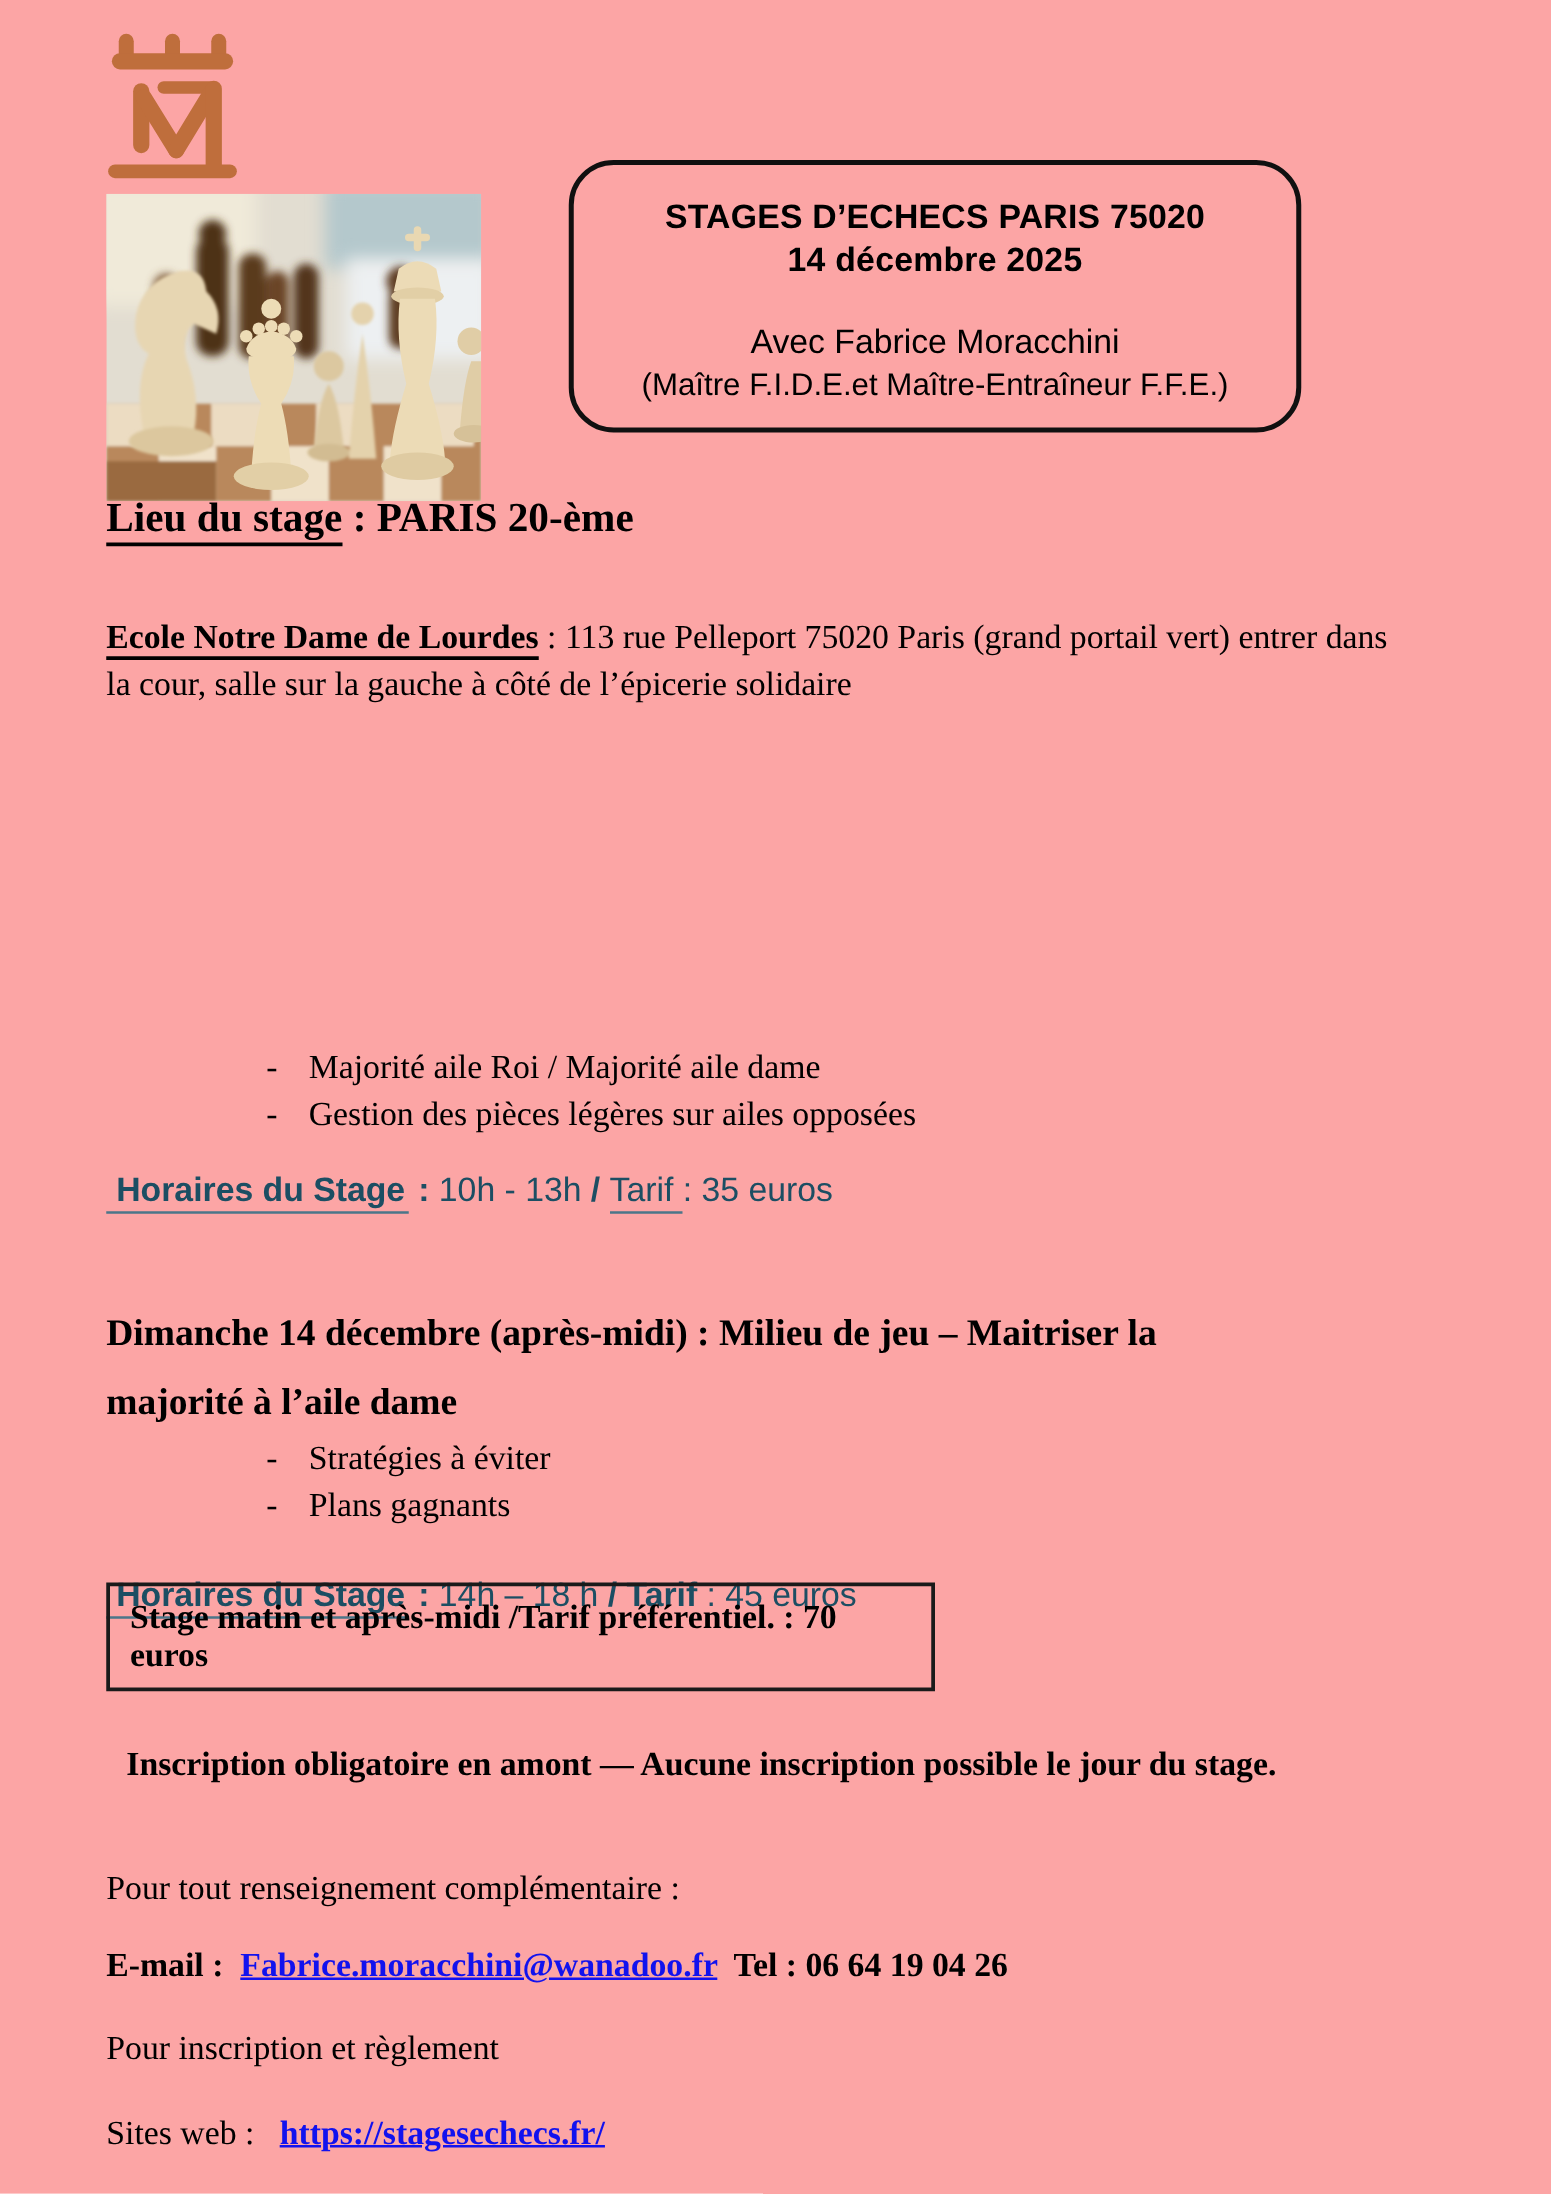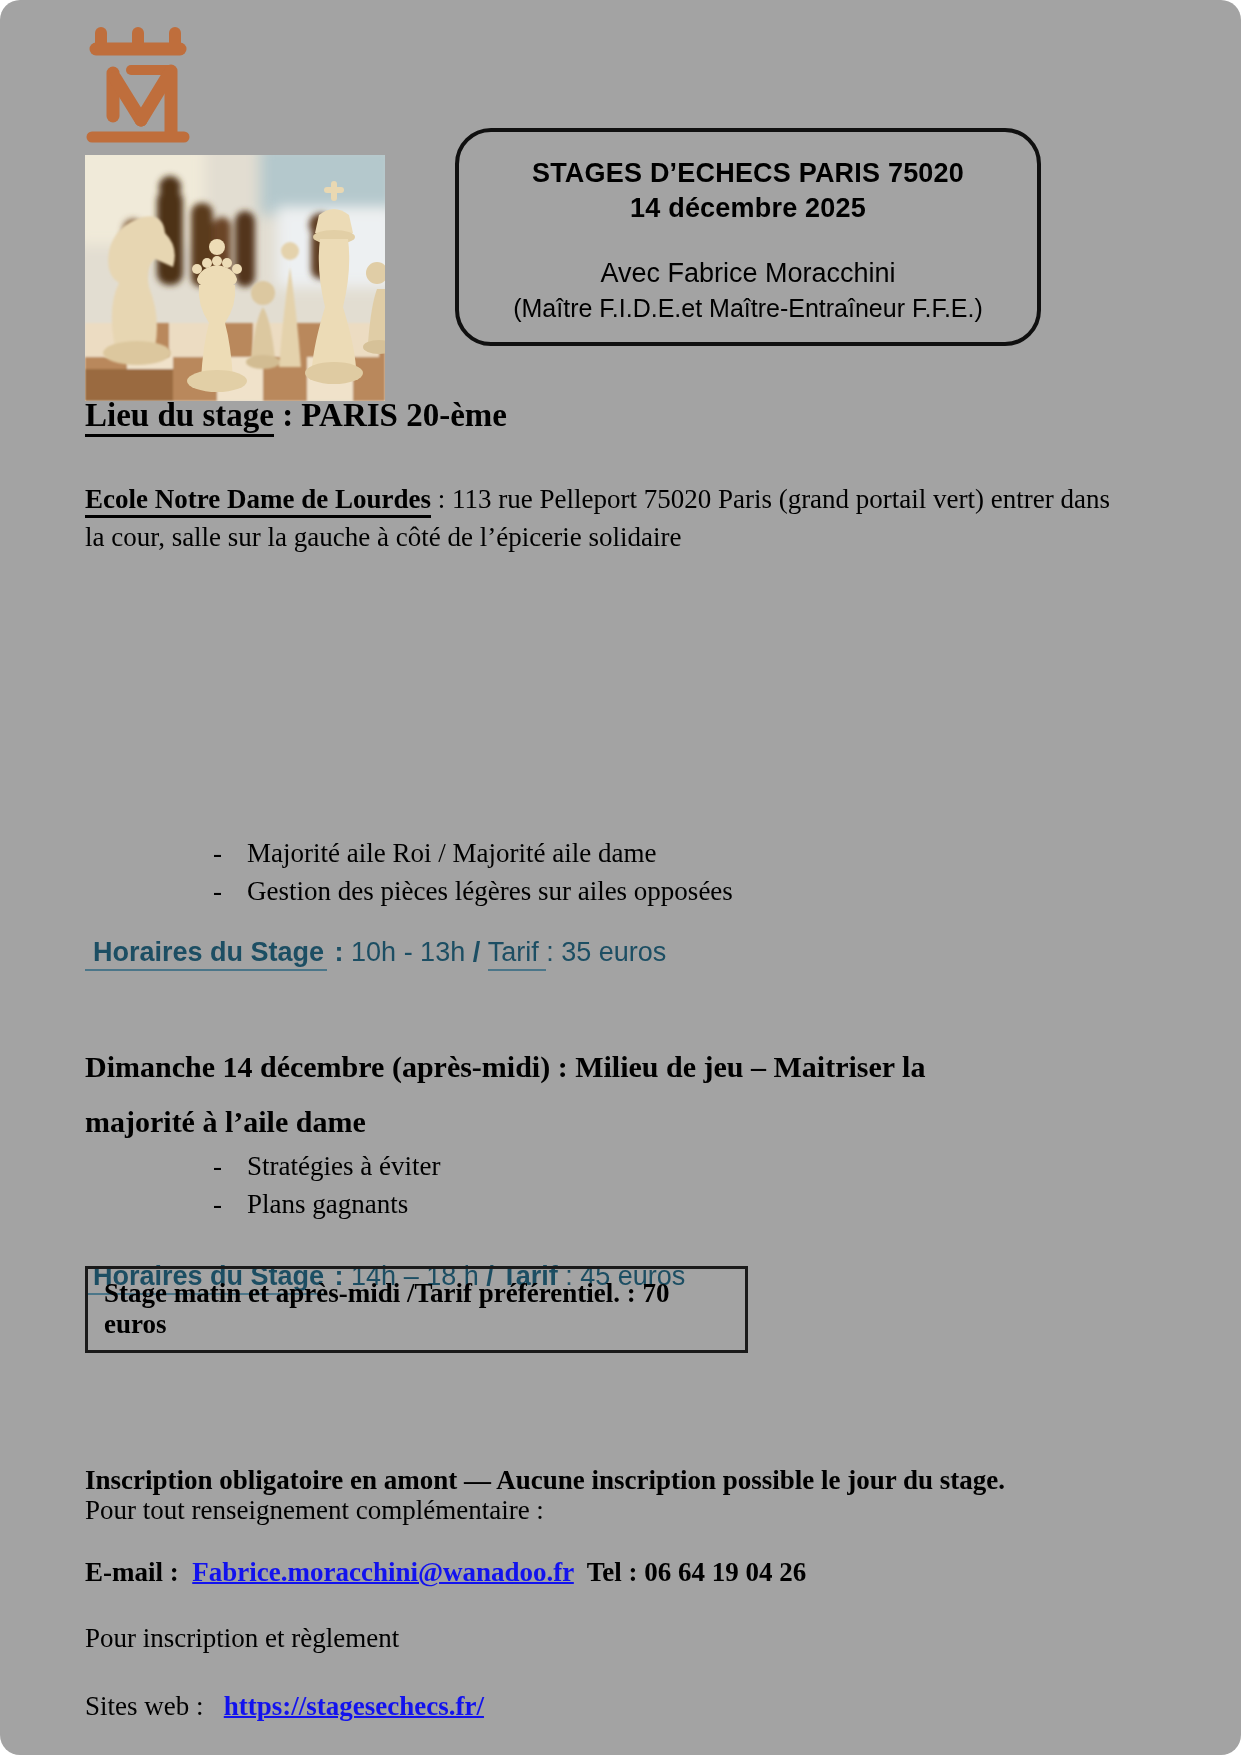--- a/index.html
+++ b/index.html
@@ -1,59 +1,59 @@
 <!DOCTYPE html>
 <html><head>
 <meta charset="utf-8">
 <style>
   html,body{margin:0;padding:0;background:#ffffff;}
-  .page{position:relative;width:1241px;height:1755px;background:#a3a3a3;overflow:hidden;
-        font-family:"Liberation Serif",serif;color:#000;border-radius:20px;}
+  .page{position:relative;width:1241px;height:1755px;background:#fca5a5;overflow:hidden;
+        font-family:"Liberation Serif",serif;color:#000;}
   .abs{position:absolute;}
   .pre{white-space:pre-wrap;}
   .b{font-weight:700;}
 
   
   #club-logo{left:82px;top:24px;width:112px;height:122px;}
   #chess-photo{left:85px;top:155px;width:300px;height:246px;overflow:hidden;}
   #title-box{left:455px;top:128px;width:586px;height:218px;box-sizing:border-box;
              border:4px solid #101010;border-radius:36px;text-align:center;padding-top:24px;
              font-family:"Liberation Sans",sans-serif;}
   .tb-main{font-size:27px;font-weight:600;line-height:35px;letter-spacing:.2px;}
   .tb-gap{height:30px;}
   .tb-sub{font-size:27px;line-height:35px;}
   .tb-name{font-weight:400;}
   .tb-cred{font-size:25px;line-height:34px;}
 
   
   .body-block{left:85px;width:1045px;font-size:27px;line-height:38px;}
   #lieu{top:396px;font-size:33px;font-weight:700;}
   .u-thick{border-bottom:3px solid #000;padding-bottom:1px;}
-  #school{top:480px;width:1030px;}
+  #school{top:490px;width:1030px;}
   #metro{top:637px;line-height:37px;}
   #h-matin{top:743px;font-size:30px;font-weight:700;width:1100px;}
   #h-apm{top:1039px;font-size:30px;font-weight:700;width:915px;line-height:55px;}
   .bullets{left:85px;font-size:27px;line-height:38px;}
   #bullets1{top:834px;}
   #bullets2{top:1147px;}
   .bullet-row{display:flex;}
   .bullet-dash{width:34px;margin-left:128px;text-align:left;}
 
   
   .schedule{left:85px;font-family:"Liberation Sans",sans-serif;font-size:27px;color:#1c4e63;}
   #sched1{top:937px;}
   #sched2{top:1261px;}
   .sch-lbl{font-weight:700;border-bottom:2px solid #4b7689;padding:0 3px 2px 8px;}
   .sch-sep,.sch-slash{font-weight:700;}
   .tarif-u{border-bottom:2px solid #4b7689;padding-bottom:2px;}
   .tarif-b{font-weight:700;}
 
   #prefbox{top:1266px;left:85px;width:663px;box-sizing:border-box;border:3px solid #1a1a1a;
            padding:9px 8px 10px 16px;font-size:27px;font-weight:700;}
-  #inscription{top:1461px;width:1140px;font-weight:700;}
+  #inscription{top:1392px;width:1140px;font-weight:700;margin-left:16px;}
   #info{top:1491px;}
   #email{top:1553px;font-weight:700;width:1140px;}
   #payment{top:1619px;}
   #sites{top:1687px;width:1140px;}
   .link{color:#1212ee;text-decoration-thickness:2px;font-weight:700;}
 </style>
 </head>
 <body>
 
 <div class="page">

